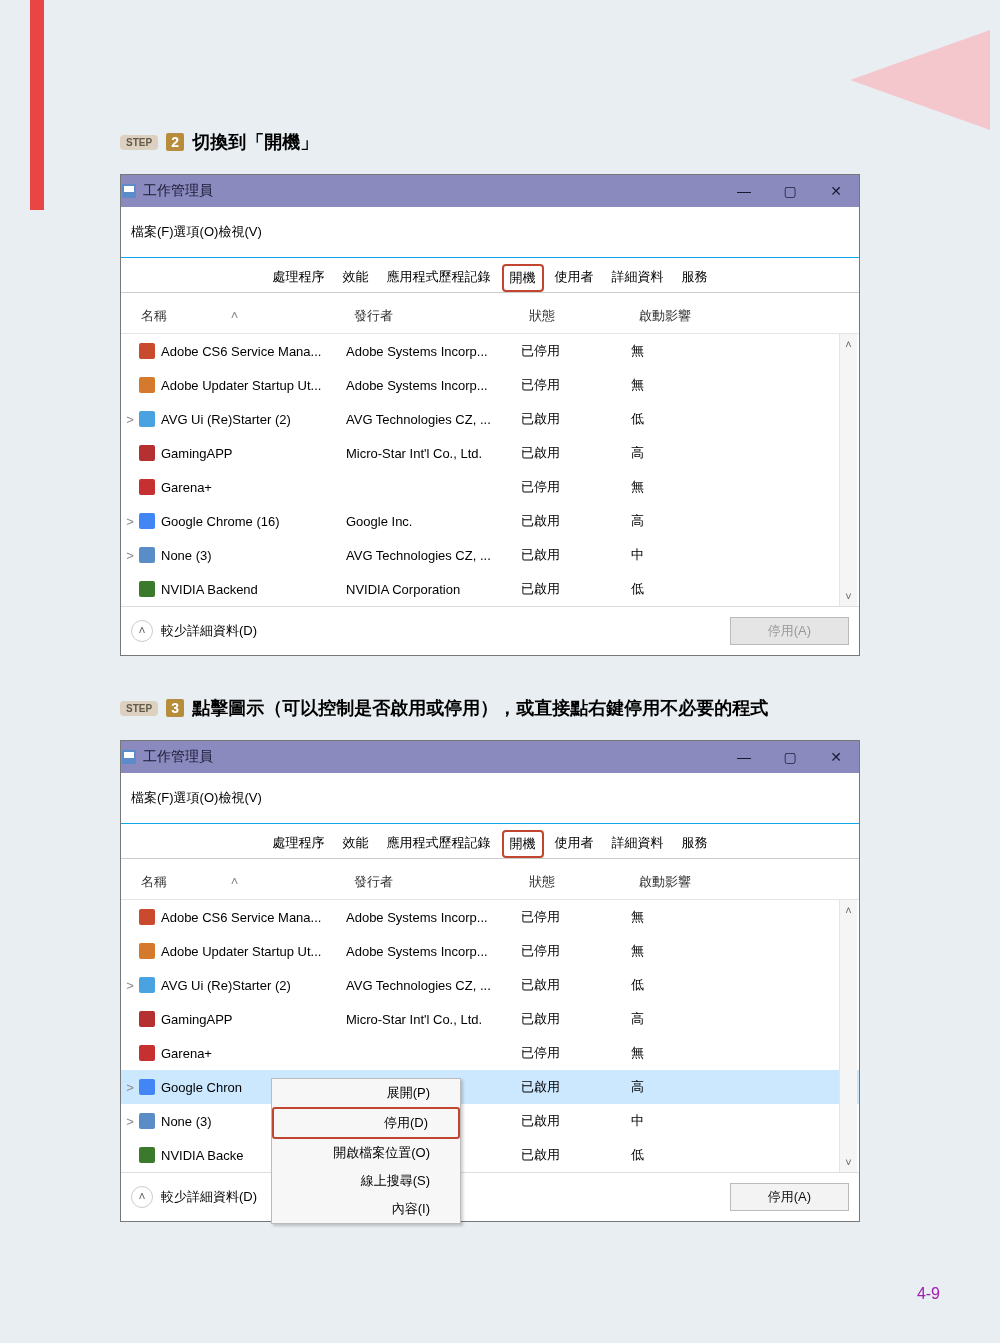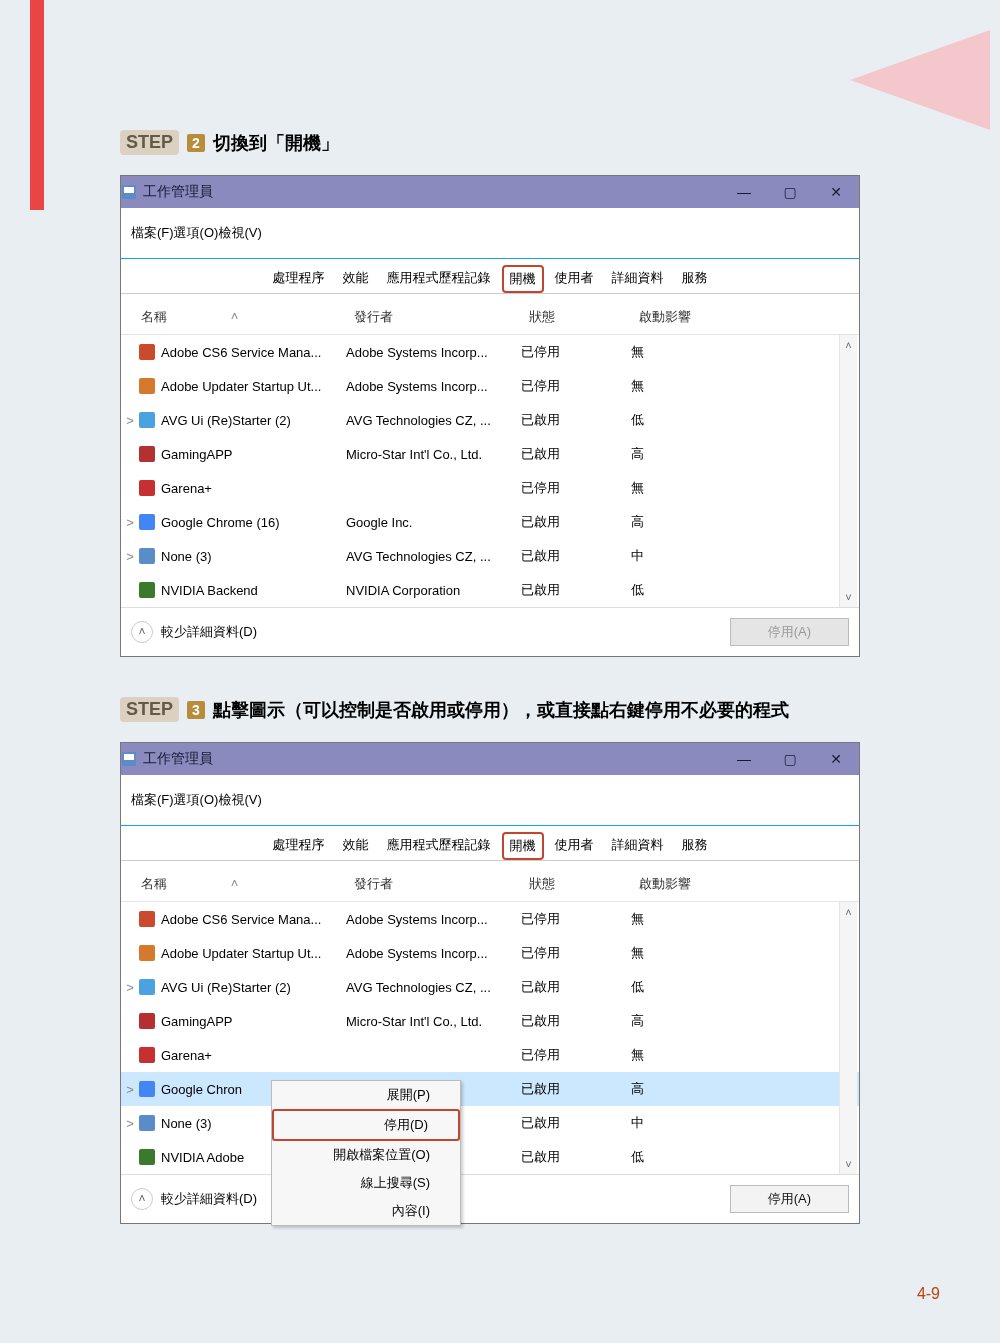--- a/index.html
+++ b/index.html
@@ -39,21 +39,21 @@
 
   .step-title {
     display: flex;
     align-items: center;
     gap: 8px;
     margin-bottom: 20px;
   }
   .step-pill {
     background: #dcd1c0;
     color: #645a48;
-    font-size: 18px;
+    font-size: 10px;
     font-weight: bold;
     padding: 2px 6px;
     border-radius: 4px;
   }
   .step-num {
     background: #b78c3a;
     color: #fff;
     font-size: 14px;
     font-weight: bold;
     width: 18px; height: 18px;
@@ -212,21 +212,21 @@
   .ctx-item.hl {
     border: 2px solid #c2452f;
     border-radius: 3px;
   }
 
   .page-num {
     position: absolute;
     right: 60px;
     bottom: 40px;
     font-size: 16px;
-    color: #c2410c;
+    color: #a21caf;
   }
 
   
   .tm-sys-icon svg { width: 16px; height: 16px; }
 </style>
 </head>
 <body>
 
 <div class="left-bar"></div>
 <div class="right-arrow"></div>
@@ -491,21 +491,21 @@
               <span>None (3)</span>
             </div>
             <div class="pub-col">ies CZ, ...</div>
             <div class="stat-col">已啟用</div>
             <div class="imp-col">中</div>
           </div>
           <div class="tm-row">
             <div class="exp-col"></div>
             <div class="name-col">
               <span class="app-ico" style="background: rgb(59, 122, 45);"></span>
-              <span>NVIDIA Adobe</span>
+              <span>NVIDIA Backe</span>
             </div>
             <div class="pub-col">ation</div>
             <div class="stat-col">已啟用</div>
             <div class="imp-col">低</div>
           </div>
         </div>
       <div class="scrollbar"></div>
 
       <div class="ctx-menu" style="left:150px; top:178px;text-align:right;">
         <div class="ctx-item">展開(P)</div>

